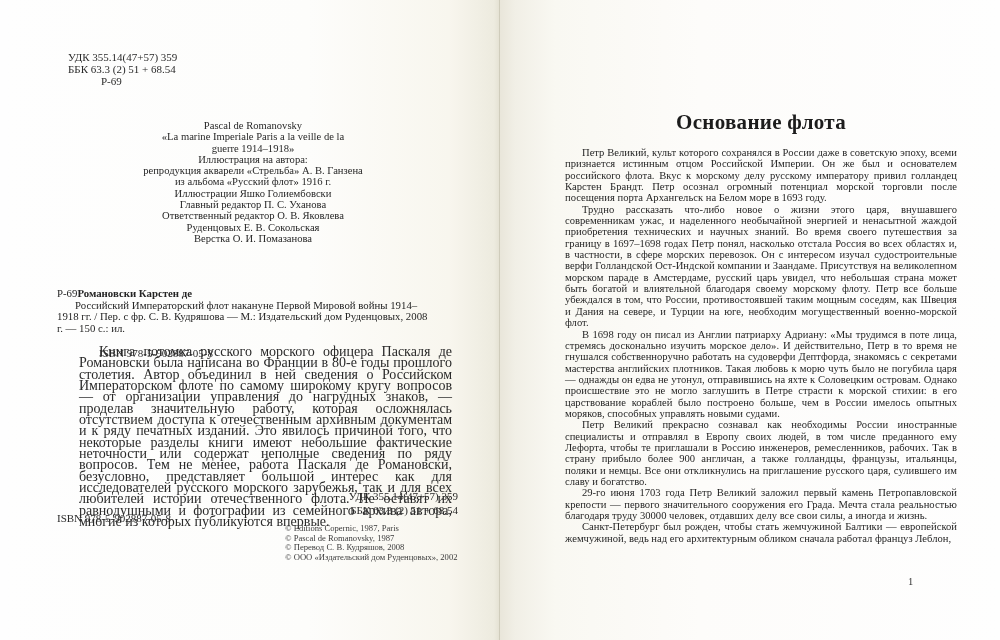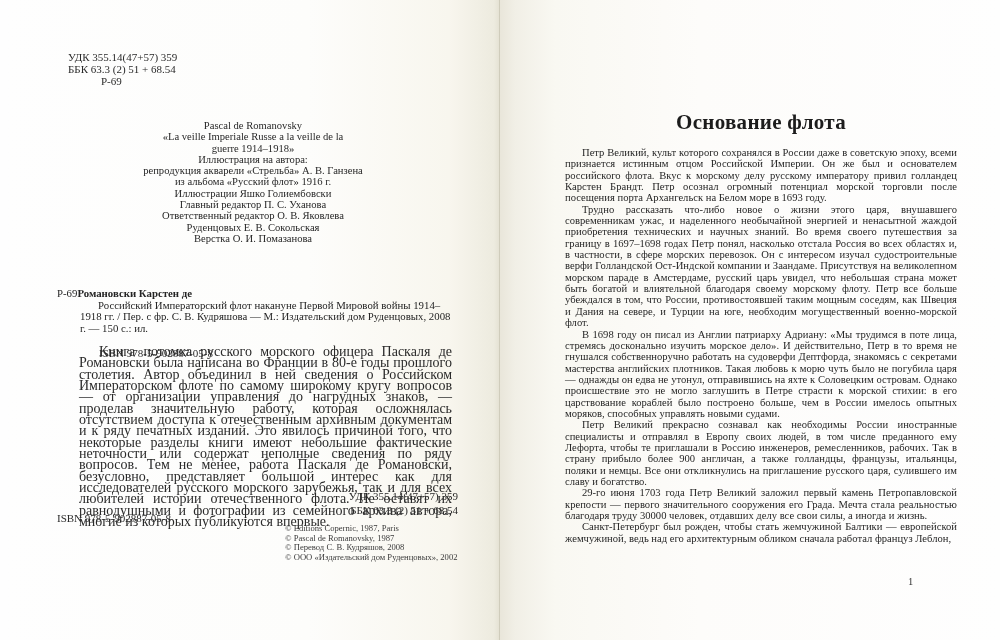--- a/index.html
+++ b/index.html
@@ -21,21 +21,21 @@
 
   
   .udk-top { position:absolute; left:68px; top:51px; font-size:11px; line-height:12px; color:#2a2a2a; }
   .udk-top .code-line { padding-left:33px; }
 
   .credits { position:absolute; left:57px; top:120px; width:392px; text-align:center;
              font-size:10.6px; line-height:11.3px; color:#272727; }
 
   .bib { position:absolute; left:57px; top:288px; width:400px; font-size:10.8px; line-height:11.5px; color:#242424; }
   .bib-head .bib-author { font-weight:bold; }
-  .bib-text { margin-left:23px; width:375px; text-indent:18px; text-align:left; }
+  .bib-text { width:375px; text-indent:18px; text-align:left; }
 
   .isbn-mid { position:absolute; left:99px; top:347px; font-size:11px; color:#2a2a2a; }
 
   .annotation { position:absolute; left:79px; top:346px; width:373px;
                 font-size:14px; line-height:11.35px; text-align:justify; text-indent:20px; color:#2a2a2a; }
 
   .udk-bottom { position:absolute; left:79px; top:490px; width:379px; text-align:right;
                 font-size:11px; line-height:13.5px; color:#2a2a2a; }
 
   .isbn-bottom { position:absolute; left:57px; top:512px; font-size:11px; color:#2a2a2a; }
@@ -60,21 +60,21 @@
   <div class="page page-left">
 
     <div class="udk-top">
       <div>УДК 355.14(47+57) 359</div>
       <div>ББК 63.3 (2) 51 + 68.54</div>
       <div class="code-line">Р-69</div>
     </div>
 
     <div class="credits">
       <div>Pascal de Romanovsky</div>
-      <div>«La veille Imperiale Russe a la veille de la</div>
+      <div>«La marine Imperiale Paris a la veille de la</div>
       <div>guerre 1914–1918»</div>
       <div>Иллюстрация на автора:</div>
       <div>репродукция акварели «Стрельба» А. В. Ганзена</div>
       <div>из альбома «Русский флот» 1916 г.</div>
       <div>Иллюстрации Яшко Голиембовски</div>
       <div>Главный редактор П. С. Уханова</div>
       <div>Ответственный редактор О. В. Яковлева</div>
       <div>Руденцовых Е. В. Сокольская</div>
       <div>Верстка О. И. Помазанова</div>
     </div>

